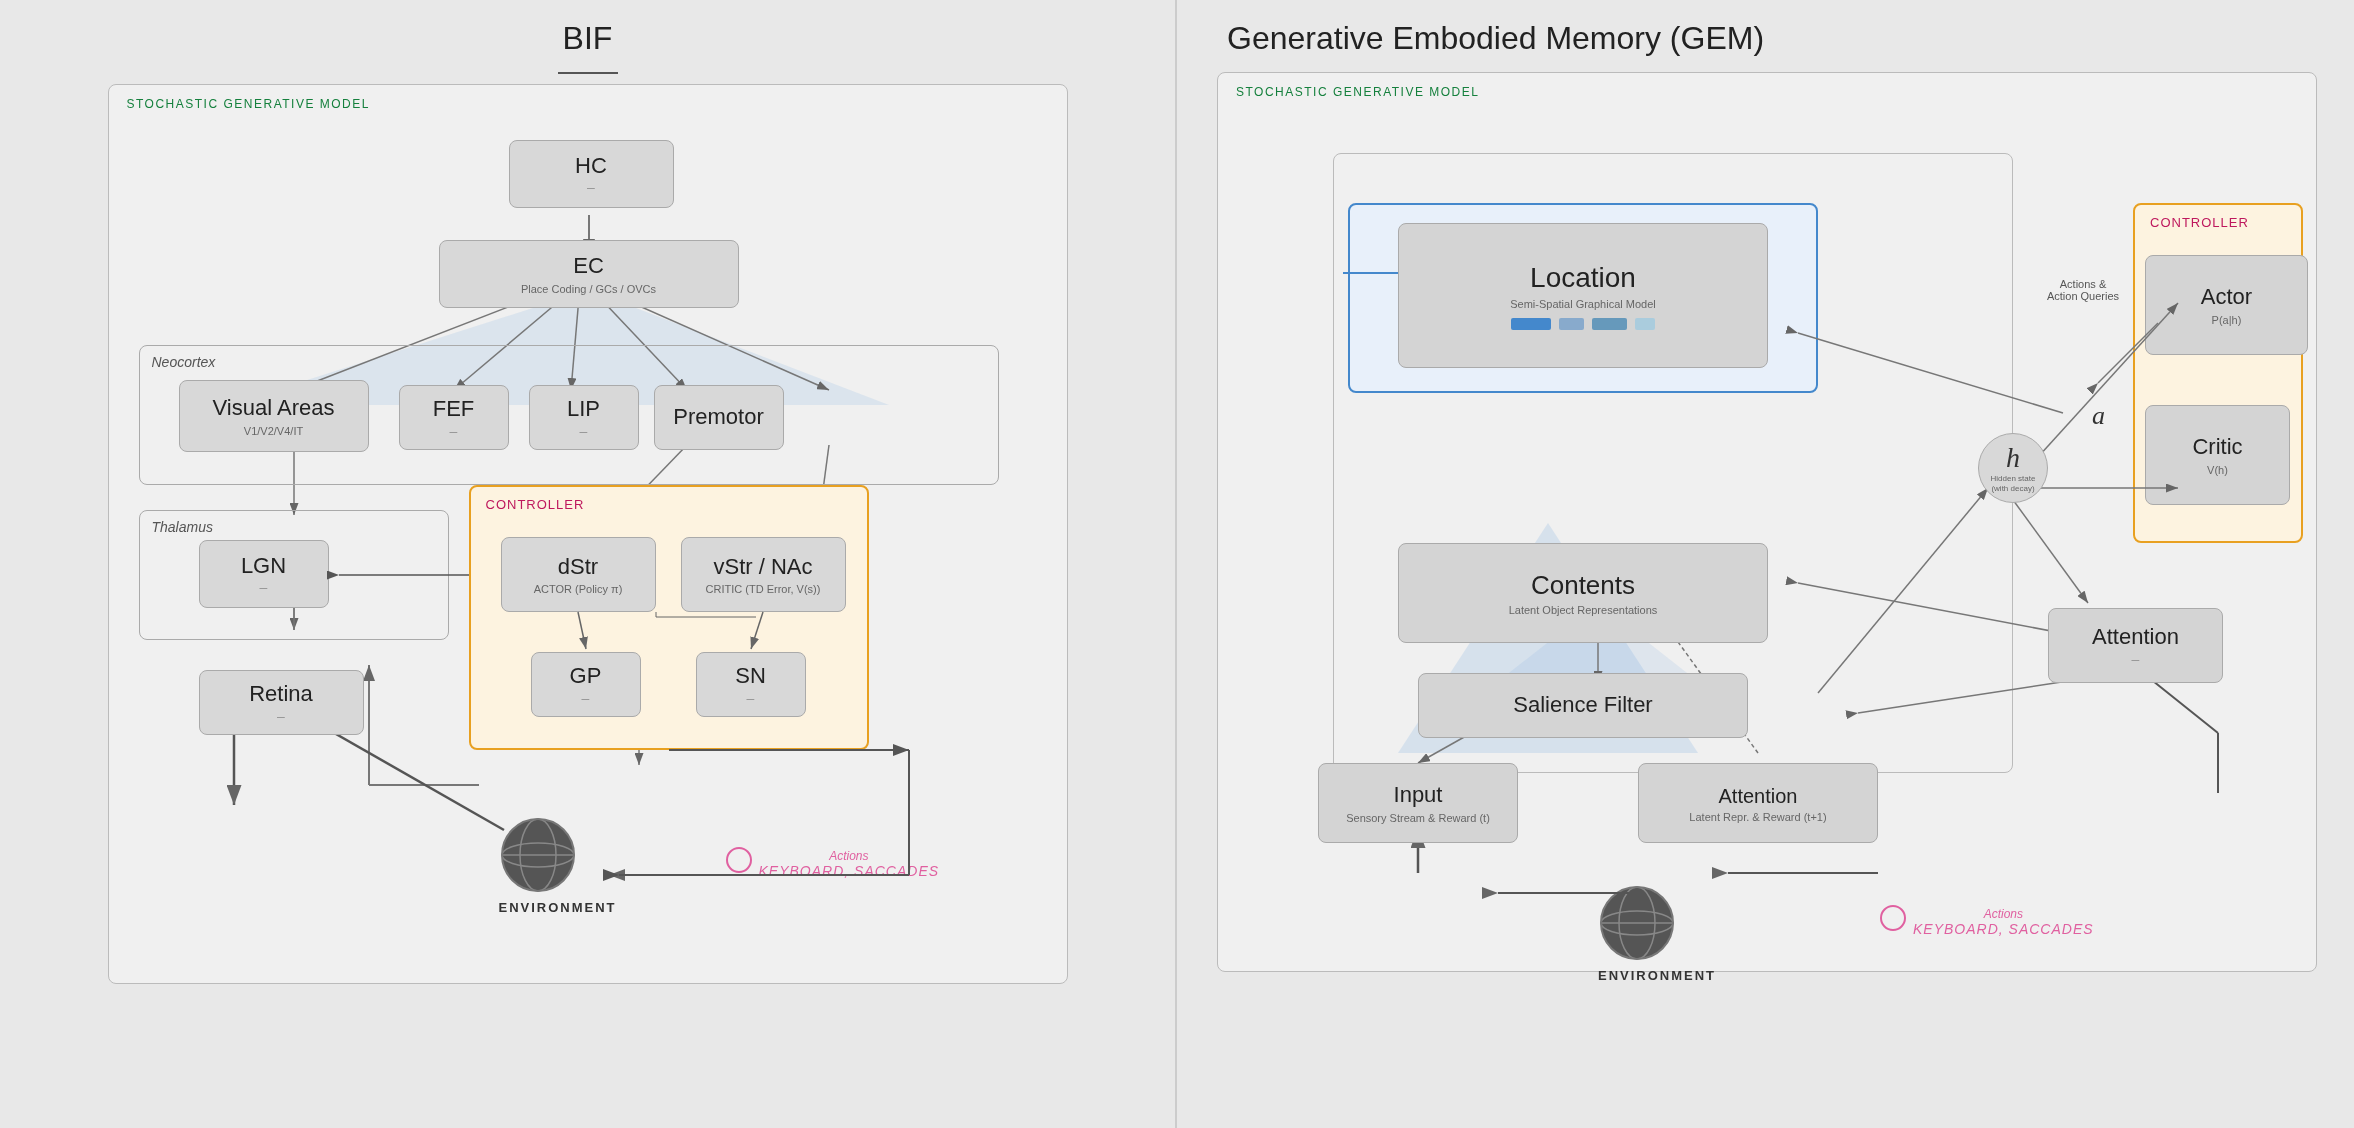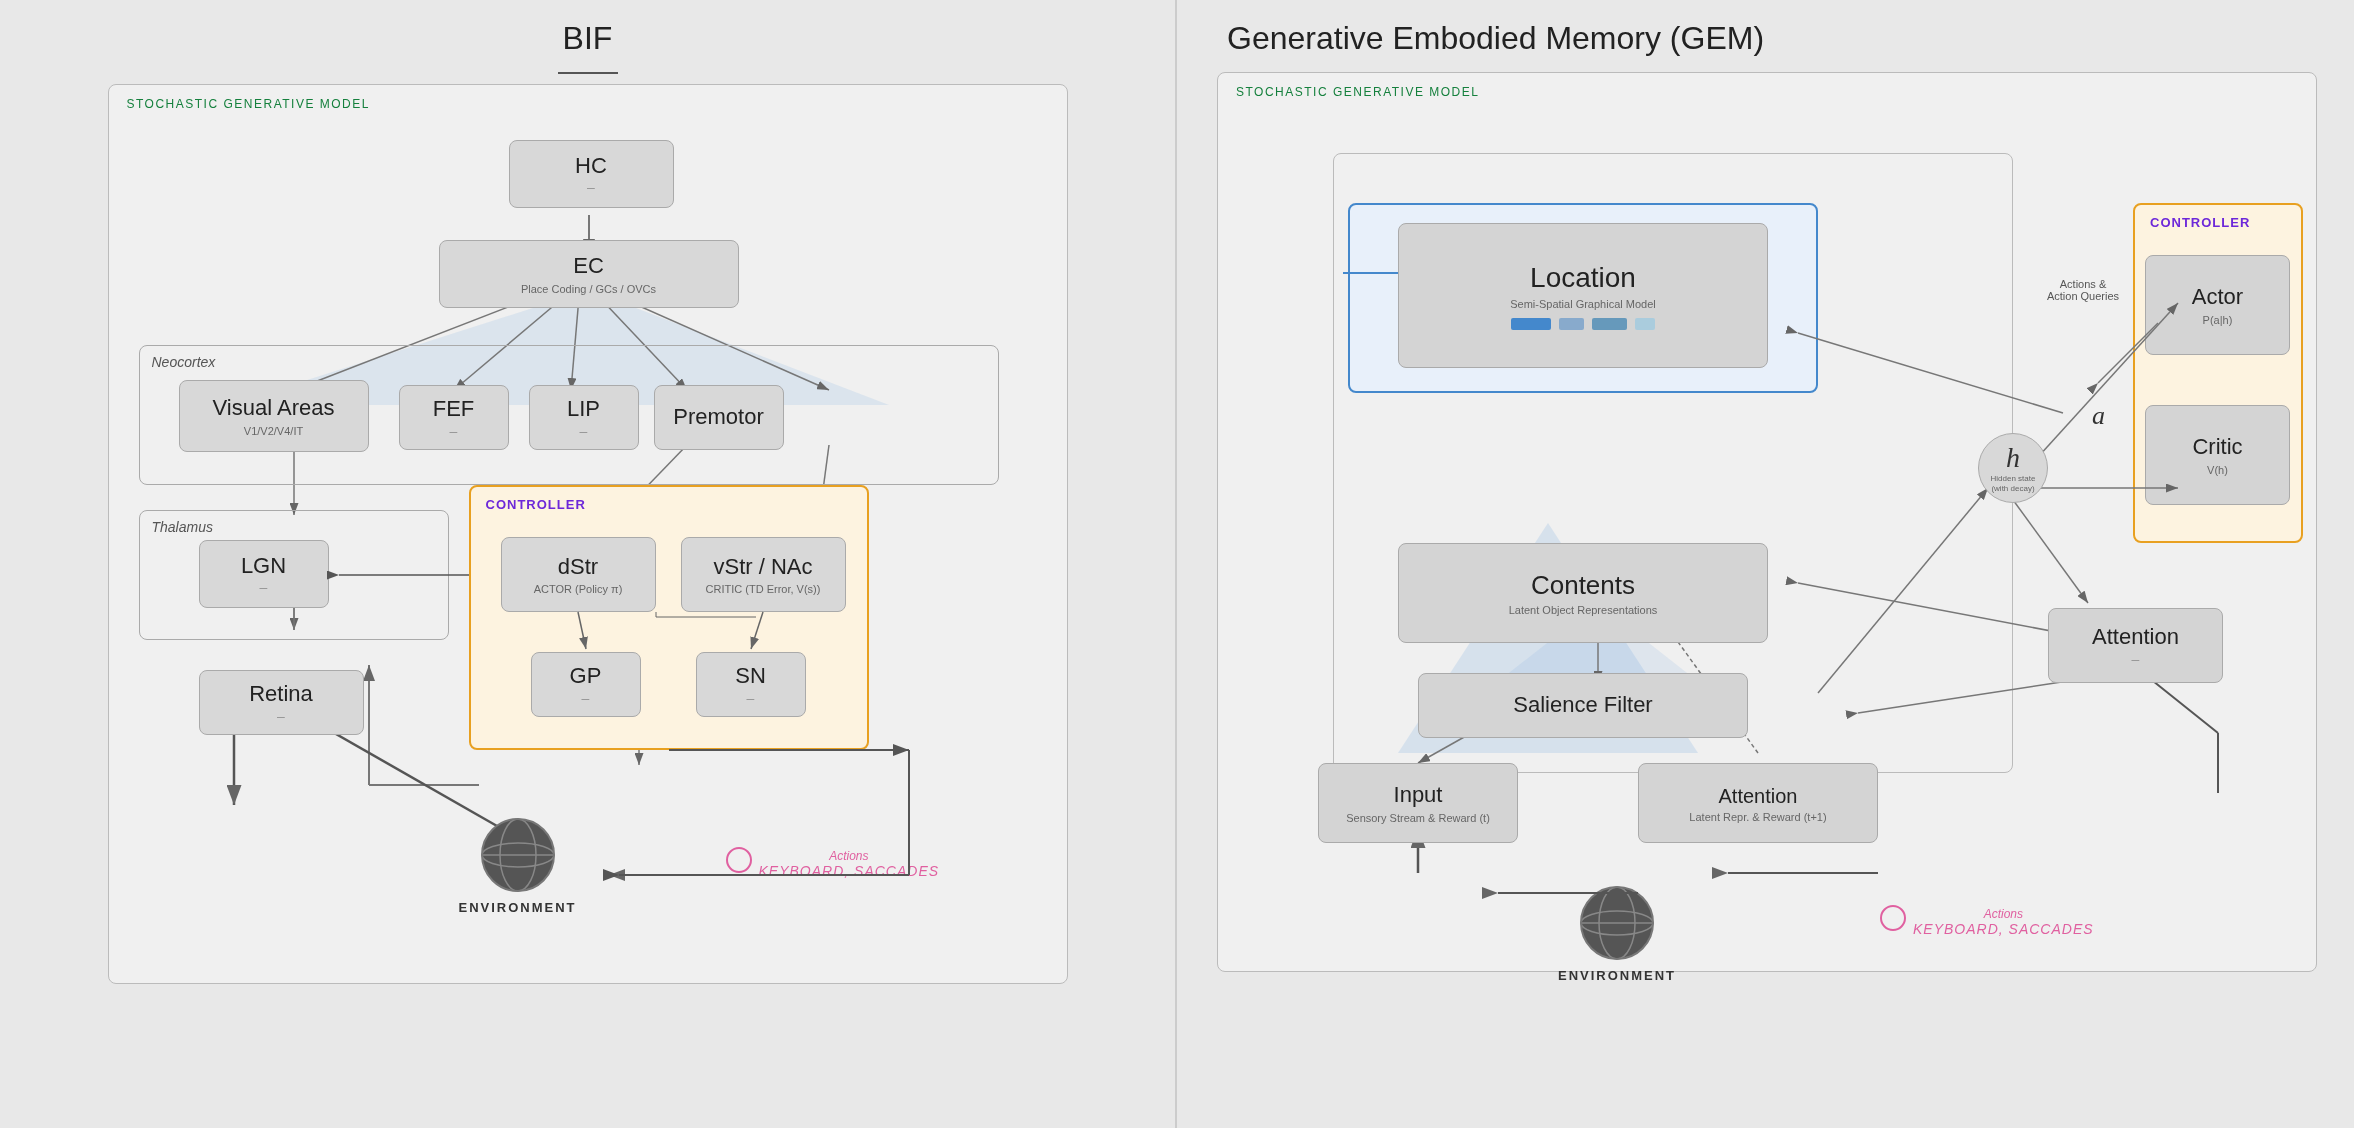--- a/index.html
+++ b/index.html
@@ -109,22 +109,22 @@
     
     .controller-box {
       position: absolute;
       border: 2px solid #e8a020;
       border-radius: 8px;
       background: #fdf3e0;
     }
     .controller-label {
       position: absolute;
       font-size: 13px;
-      font-weight: 700;
-      color: #6d28d9;
+      font-weight: 400;
+      color: #be185d;
       letter-spacing: 1px;
     }
     
     .arrows-svg {
       position: absolute;
       top: 0; left: 0;
       width: 100%; height: 100%;
       pointer-events: none;
     }
     
@@ -153,20 +153,21 @@
     .globe {
       width: 80px;
       height: 80px;
     }
     .env-label {
       font-size: 13px;
       letter-spacing: 2px;
       color: #333;
       font-weight: 600;
       margin-top: 5px;
+      margin-left: 40px;
     }
     
     .actions-label {
       position: absolute;
       font-size: 12px;
       color: #e060a0;
       font-style: italic;
       text-align: center;
     }
     .actions-sub {
@@ -490,21 +491,21 @@
     </div>
 
     <div class="box" style="left:830px; top:535px; width:175px; height:75px; background:#d4d4d4; z-index:2;">
       <span class="box-title">Attention</span>
       <span class="box-dash">–</span>
     </div>
 
     <div class="gem-controller-box" style="left:915px; top:130px; width:170px; height:340px;">
       <span class="controller-label" style="position:absolute; top:10px; left:15px;">CONTROLLER</span>
 
-      <div class="box" style="left:10px; top:50px; width:145px; height:100px; background:#d4d4d4; position:absolute;">
+      <div class="box" style="left:10px; top:50px; width:163px; height:100px; background:#d4d4d4; position:absolute;">
         <span class="box-title">Actor</span>
         <span class="box-subtitle">P(a|h)</span>
       </div>
 
       <div class="box" style="left:10px; top:200px; width:145px; height:100px; background:#d4d4d4; position:absolute;">
         <span class="box-title">Critic</span>
         <span class="box-subtitle">V(h)</span>
       </div>
     </div>
 

